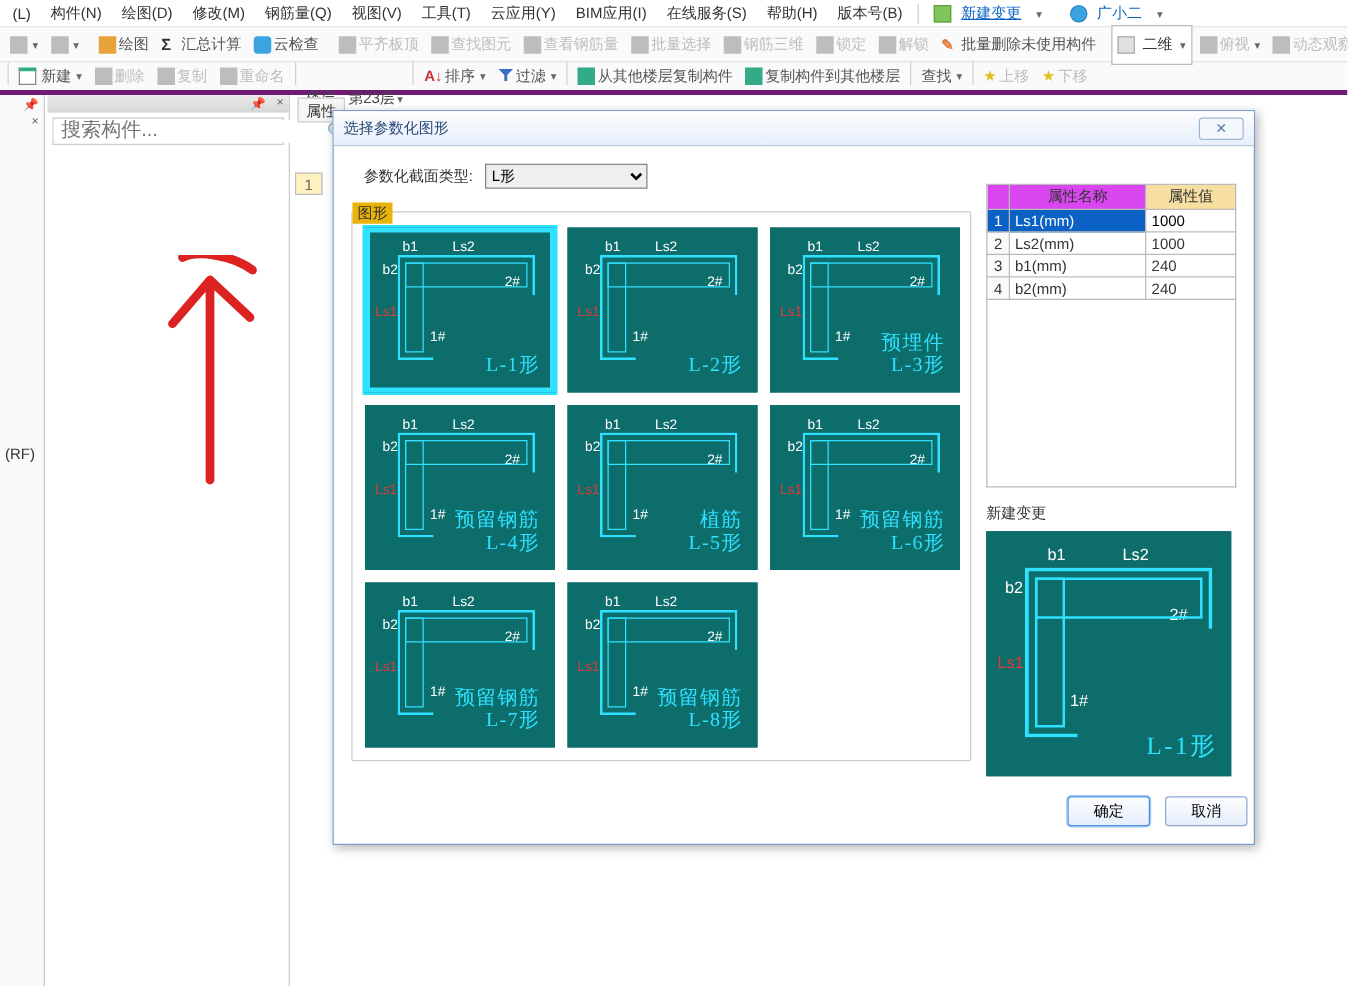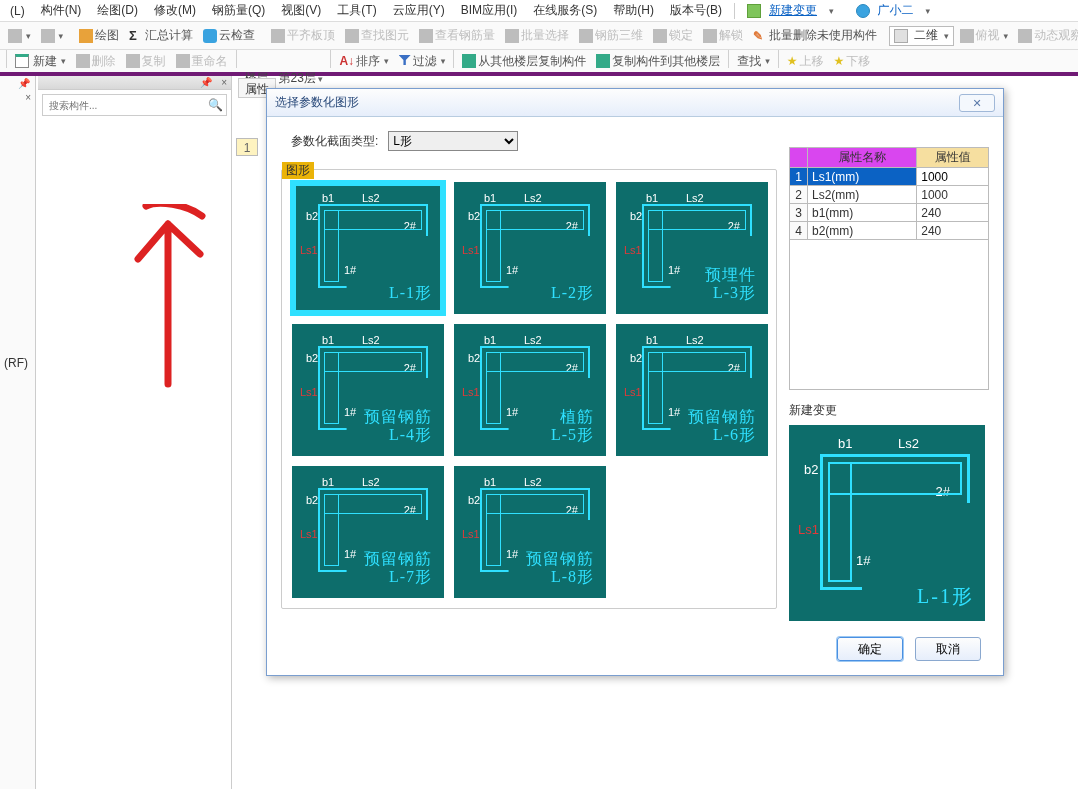--- a/index.html
+++ b/index.html
@@ -17,21 +17,21 @@
 .toolbar { height:28px; display:flex; align-items:center; padding:0 4px; gap:2px; border-bottom:1px solid #ddd; background:#fafafa; white-space:nowrap; }
 .tb-btn { display:flex; align-items:center; height:22px; padding:0 4px; gap:2px; color:#555; }
 .tb-btn.dis { color:#bdbdbd; }
 .tb-sep { width:1px; height:18px; background:#d0d0d0; margin:0 2px; }
 .tb-ic { width:14px; height:14px; display:inline-block; }
 .ic-draw { background:#e8a23a; }
 .ic-sum  { color:#333; font-weight:bold; font-size:13px; line-height:14px; }
 .ic-cloud{ background:#3aa3e0; border-radius:3px; }
 .ic-grey { background:#bdbdbd; }
 .ic-bolt { color:#e07a3a; font-weight:bold; line-height:14px; }
-.dd-2d { border:1px solid #bbb; height:20px; display:flex; align-items:center; padding:0 4px; gap:6px; background:#fff; }
+.dd-2d { border:1px solid #bbb; height:32px; display:flex; align-items:center; padding:0 4px; gap:6px; background:#fff; }
 .dd-2d .sw{ width:14px; height:14px; background:#e0e0e0; border:1px solid #aaa;}
 .dd-2d .dd{ font-size:9px; color:#666; }
 
 .toolbar2 { height:26px; display:flex; align-items:flex-start; padding:0 4px; gap:2px; border-bottom:4px solid #701a75; background:#fafafa; }
 .t2 span.label{ padding:0 4px; color:#444;margin-top:20px; }
 .drop-ic{ font-size:9px; color:#666; padding-left:2px;}
 .ic-new{ width:14px; height:14px; background:#fff; border:1px solid #888; display:inline-block; margin-right:2px; border-top:3px solid #3a8;}
 .ic-sort{ color:#c33; font-weight:bold; }
 .ic-filt::before{ content:""; display:inline-block; width:12px; height:10px; background:#3a6fc4; clip-path:polygon(0 0,100% 0,60% 50%,60% 100%,40% 100%,40% 50%);}
 .ic-star::before{content:"★"; color:#e0c020;}
@@ -39,21 +39,21 @@
 
 .leftstrip { position:absolute; left:0; top:76px; bottom:0; width:36px; border-right:1px solid #ccc; background:#fafafa; }
 .leftstrip .pin{ position:absolute; top:2px; right:4px; font-size:10px; color:#666;}
 .rf-lbl{ position:absolute; top:280px; left:4px; color:#333; }
 
 .treewrap { position:absolute; left:38px; top:76px; width:194px; bottom:0; border-right:1px solid #ccc; }
 .treewrap .bar { height:14px; background:linear-gradient(#eaeaea,#d8d8d8); border-bottom:1px solid #ccc; position:relative;}
 .treewrap .bar .x{ position:absolute; right:4px; top:1px; font-size:10px; color:#666;}
 .treewrap .bar .p{ position:absolute; right:18px; top:1px; font-size:10px; color:#666;}
 .treewrap .search { display:flex; align-items:center; border:1px solid #ccc; margin:4px; height:22px; }
-.treewrap .search input{ flex:1; border:none; outline:none; padding:0 6px; font-size:10px; color:#888;}
+.treewrap .search input{ flex:1; border:none; outline:none; padding:0 6px; font-size:16px; color:#888;}
 .treewrap .search .si{ width:20px; text-align:center; color:#3aa3e0; }
 .tree { padding:4px 8px; }
 .tree .node{ display:flex; align-items:center; gap:4px; height:18px;}
 .tree .node .dots::before{content:"⋯"; color:#999; letter-spacing:-2px;}
 .tree .node .ic{ width:14px; height:14px; background:#fff; border:1px solid #7aa; }
 .tree .node .lab{ background:#0b62c4; color:#fff; padding:0 2px;}
 svg.arrow{ position:absolute; top:128px; left:60px; pointer-events:none; }
 .prop-tab { position:absolute; left:238px; top:78px; height:20px; border:1px solid #ccc; padding:0 6px; line-height:20px; background:#f6f6f6;}
 .row-1{ position:absolute; left:236px; top:138px; width:22px; height:18px; border:1px solid #bbb; background:#fef3c0; text-align:center; line-height:18px; color:#666;}
 
@@ -103,21 +103,21 @@
 .preview .pv-l .in1{position:absolute; top:8px; left:8px; right:8px; height:24%; border:2px solid #2fe0ff;}
 .preview .pv-l .in2{position:absolute; top:8px; left:8px; width:16%; bottom:8px; border:2px solid #2fe0ff;}
 .preview .hint{position:absolute; color:#fff; font-size:13px;}
 .preview .hint.b1{top:10px; left:48px;}
 .preview .hint.ls2{top:10px; left:108px;}
 .preview .hint.b2{top:36px; left:14px;}
 .preview .hint.ls1{top:96px; left:8px; color:#e03a3a;}
 .preview .hint.n1{bottom:52px; left:66px;}
 .preview .hint.n2{top:58px; right:34px;}
 
-.dlg-btns{ position:absolute; right:22px; bottom:14px; display:flex; gap:12px;}
+.dlg-btns{ position:absolute; right:5px; bottom:14px; display:flex; gap:12px;}
 .dlg-btns button{ width:66px; height:24px; border:1px solid #8aa8cf; background:linear-gradient(#fdfdfd,#e6eefb); border-radius:3px; font-size:12px;}
 .dlg-btns button.ok{ border:1px solid #4a90e2; box-shadow:0 0 0 1px #9dc8f2;}
 </style>
 </head>
 <body>
 
 <div class="menubar">
   <span>(L)</span>
   <span>构件(N)</span>
   <span>绘图(D)</span>

